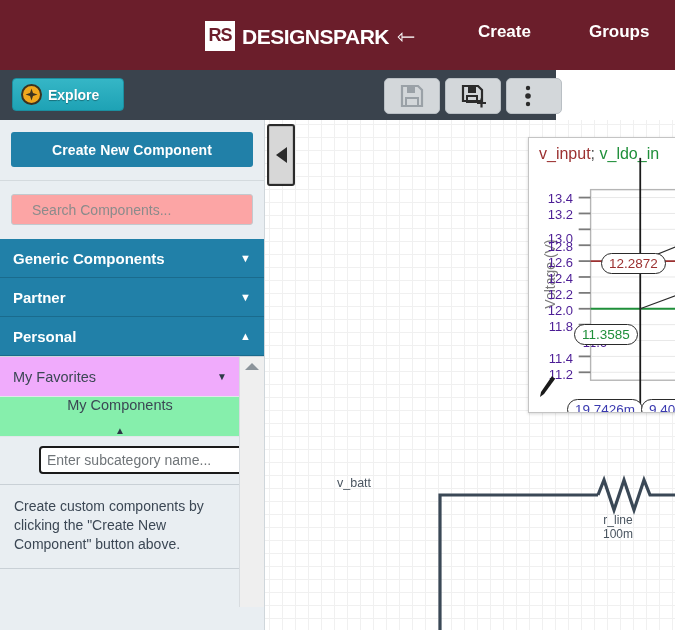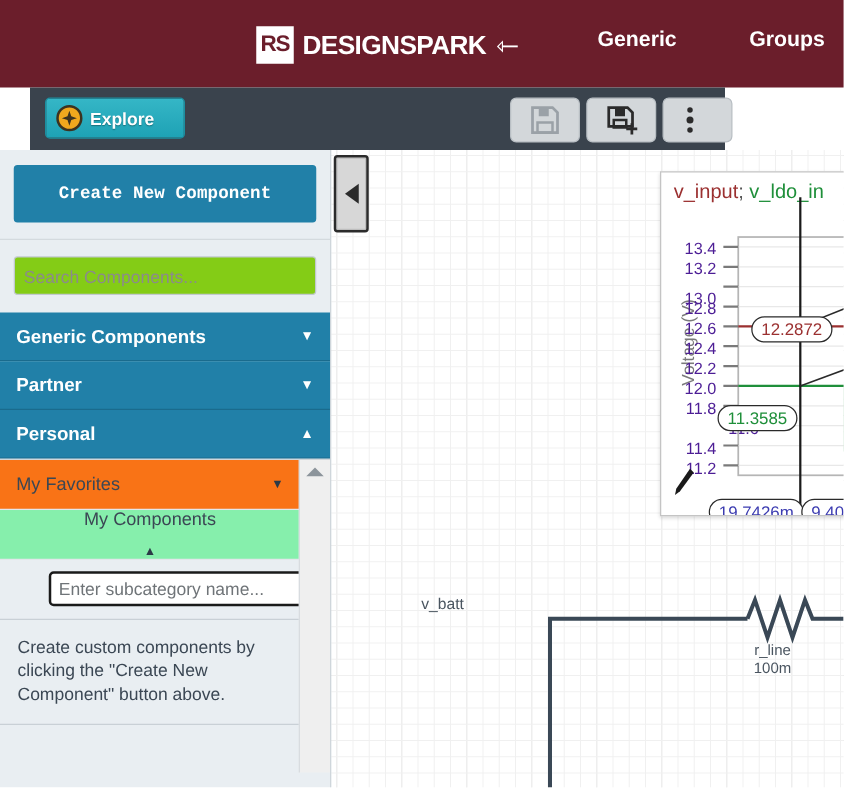--- a/index.html
+++ b/index.html
@@ -47,21 +47,20 @@
   .navlink {
     color: #ffffff; font-size: 17px; font-weight: bold;
     white-space: nowrap; cursor: pointer;
     font-family: "Liberation Sans", sans-serif;
   }
 
   
   .toolbar {
     position: absolute; left: 0; top: 70px; width: 556px; height: 50px;
     background: #3a434d;
-    margin-left: 24px;
   }
   .explore-btn {
     position: absolute; left: 12px; top: 8px;
     width: 112px; height: 33px; border-radius: 4px;
     background: linear-gradient(180deg, #35b6c6 0%, #1ea2b5 100%);
     border: 1px solid #1b8fa0;
     display: flex; align-items: center; gap: 6px; padding-left: 8px;
     cursor: pointer;
   }
   .compass-icon {
@@ -91,32 +90,32 @@
   
   .sidebar {
     position: absolute; left: 0; top: 120px;
     width: 265px; height: 510px;
     background: #e9eef2;
     border-right: 1px solid #cfd6db;
     overflow: hidden;
   }
   .sb-top { padding: 12px 11px 13px 11px; }
   .create-btn {
-    width: 100%; height: 46px; border-radius: 3px;
+    width: 100%; height: 35px; border-radius: 3px;
     background: #2180a8; border: none;
     color: #ffffff; font-size: 14px; font-weight: bold;
-    cursor: pointer; font-family: Liberation Mono, monospace;
+    cursor: pointer; font-family: Liberation Sans, sans-serif;
     letter-spacing: 0.1px;
   }
   .sb-divider { height: 1px; background: #d4dade; }
   .search-wrap { padding: 13px 11px 14px 11px; }
   .search-input {
     width: 100%; height: 31px;
     border: 1px solid #c2c9ce; border-radius: 3px;
-    background: #84cc16; padding: 0 7px;
+    background: #fca5a5; padding: 0 20px;
     font-size: 14px; color: #4a4a4a;
     font-family: "Liberation Sans", sans-serif;
   }
   .search-input::placeholder { color: #8b8b8b; }
 
   .cat-row {
     height: 39px; background: #2180a8;
     border-bottom: 1px solid #1a6b8d;
     display: flex; align-items: center; justify-content: space-between;
     padding: 0 13px 0 13px; cursor: pointer;
@@ -129,21 +128,21 @@
     height: 251px;
     background: #e9eef2;
     border-top: 1px solid #cfd6db;
   }
   .sub-inner { width: 240px; }
   .sub-row {
     height: 40px; display: flex; align-items: center;
     justify-content: space-between; padding: 0 13px 0 13px;
     cursor: pointer; border-bottom: 1px solid #e2e7ea;
   }
-  .sub-row.plain { background: #f97316; }
+  .sub-row.plain { background: #f0abfc; }
   .sub-row.active { background: #86efac; flex-direction: column; }
   .sub-label { color: #3b4754; font-size: 14.5px; }
   .sub-caret { color: #2c3a47; font-size: 10px; line-height: 1; }
 
   .subcat-field-wrap { padding: 9px 11px 10px 11px; background: #e9eef2; margin-left: 28px; }
   .subcat-input {
     width: 208px; height: 28px;
     border: 2px solid #1a1a1a; border-radius: 4px;
     background: #ffffff; padding: 0 6px;
     font-size: 14px; color: #666a6e;
@@ -268,21 +267,21 @@
 
   <div class="brandbar">
     <div class="logo-wrap">
       <div class="rs-badge">
         <span>RS</span>
       </div>
       <div class="brandword">DESIGNSPARK</div>
       <div class="brandarrow">⇽</div>
     </div>
     <div class="navlinks">
-      <div class="navlink">Generic</div>
+      <div class="navlink">Create</div>
       <div class="navlink">Groups</div>
     </div>
   </div>
 
   <div class="toolbar">
     <div class="explore-btn">
       <div class="compass-icon">
         <svg width="13" height="13" viewBox="0 0 13 13">
           <polygon points="6.5,0.5 8,5 12.5,6.5 8,8 6.5,12.5 5,8 0.5,6.5 5,5" fill="#3c3320"></polygon>
         </svg>

